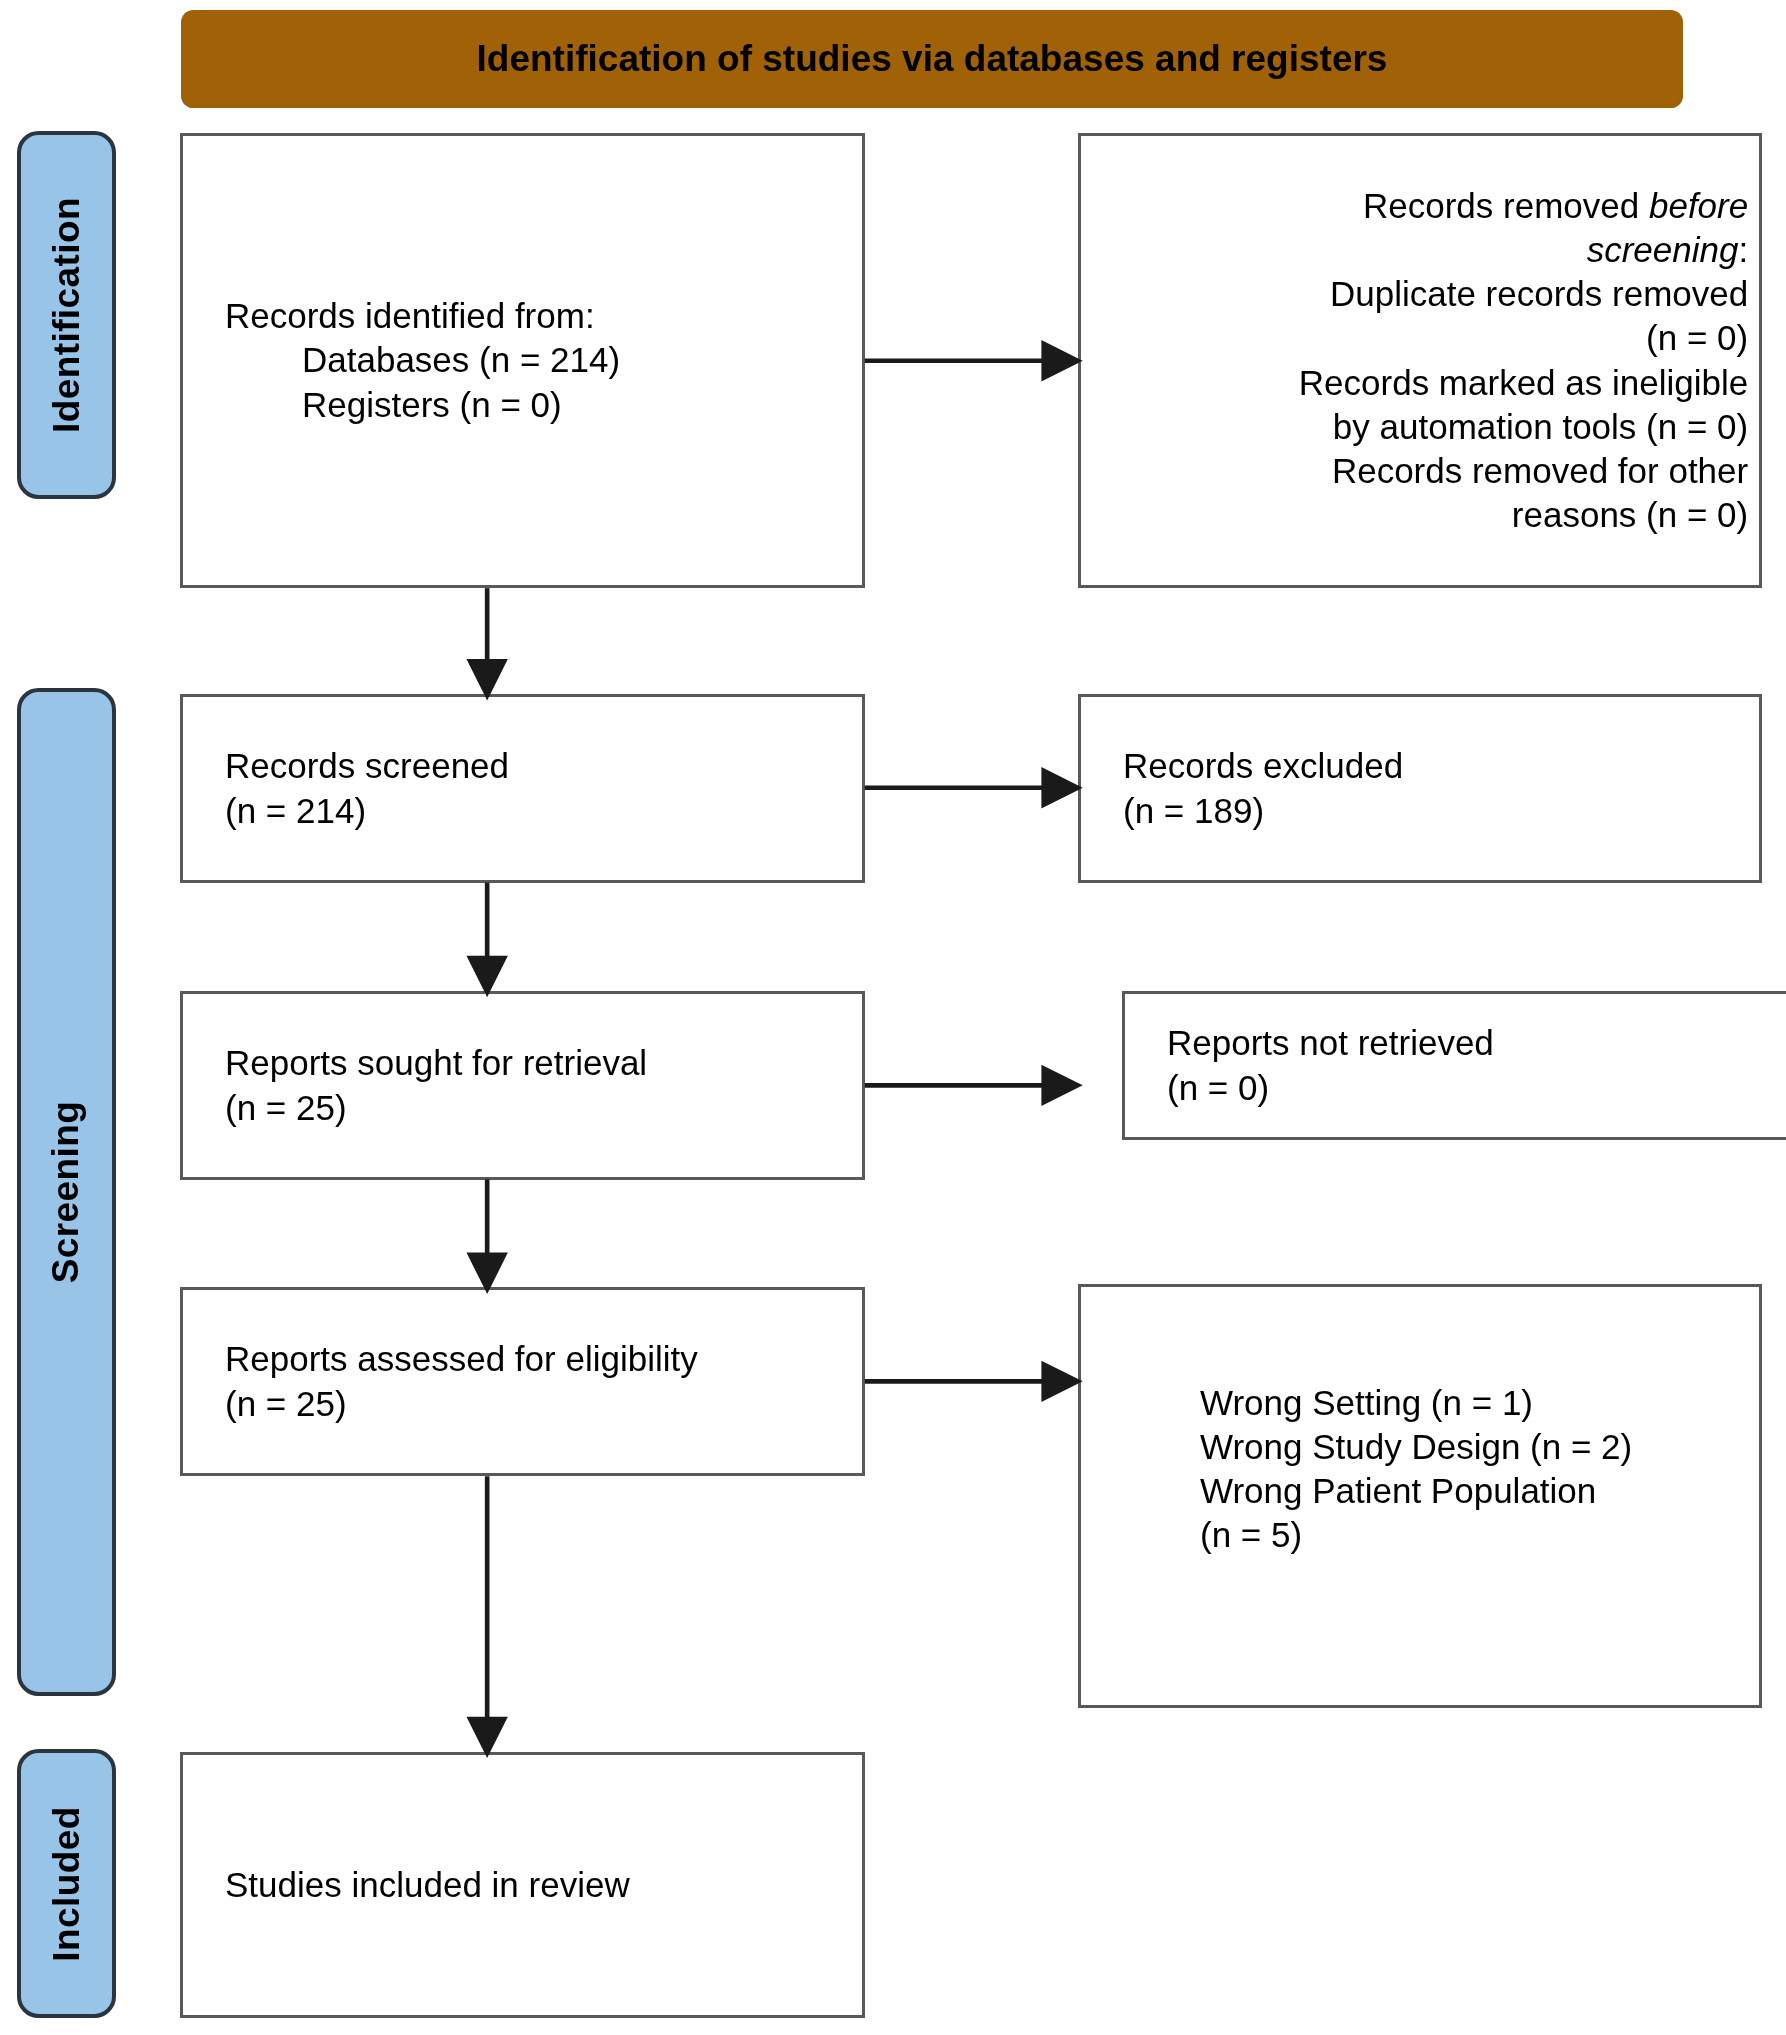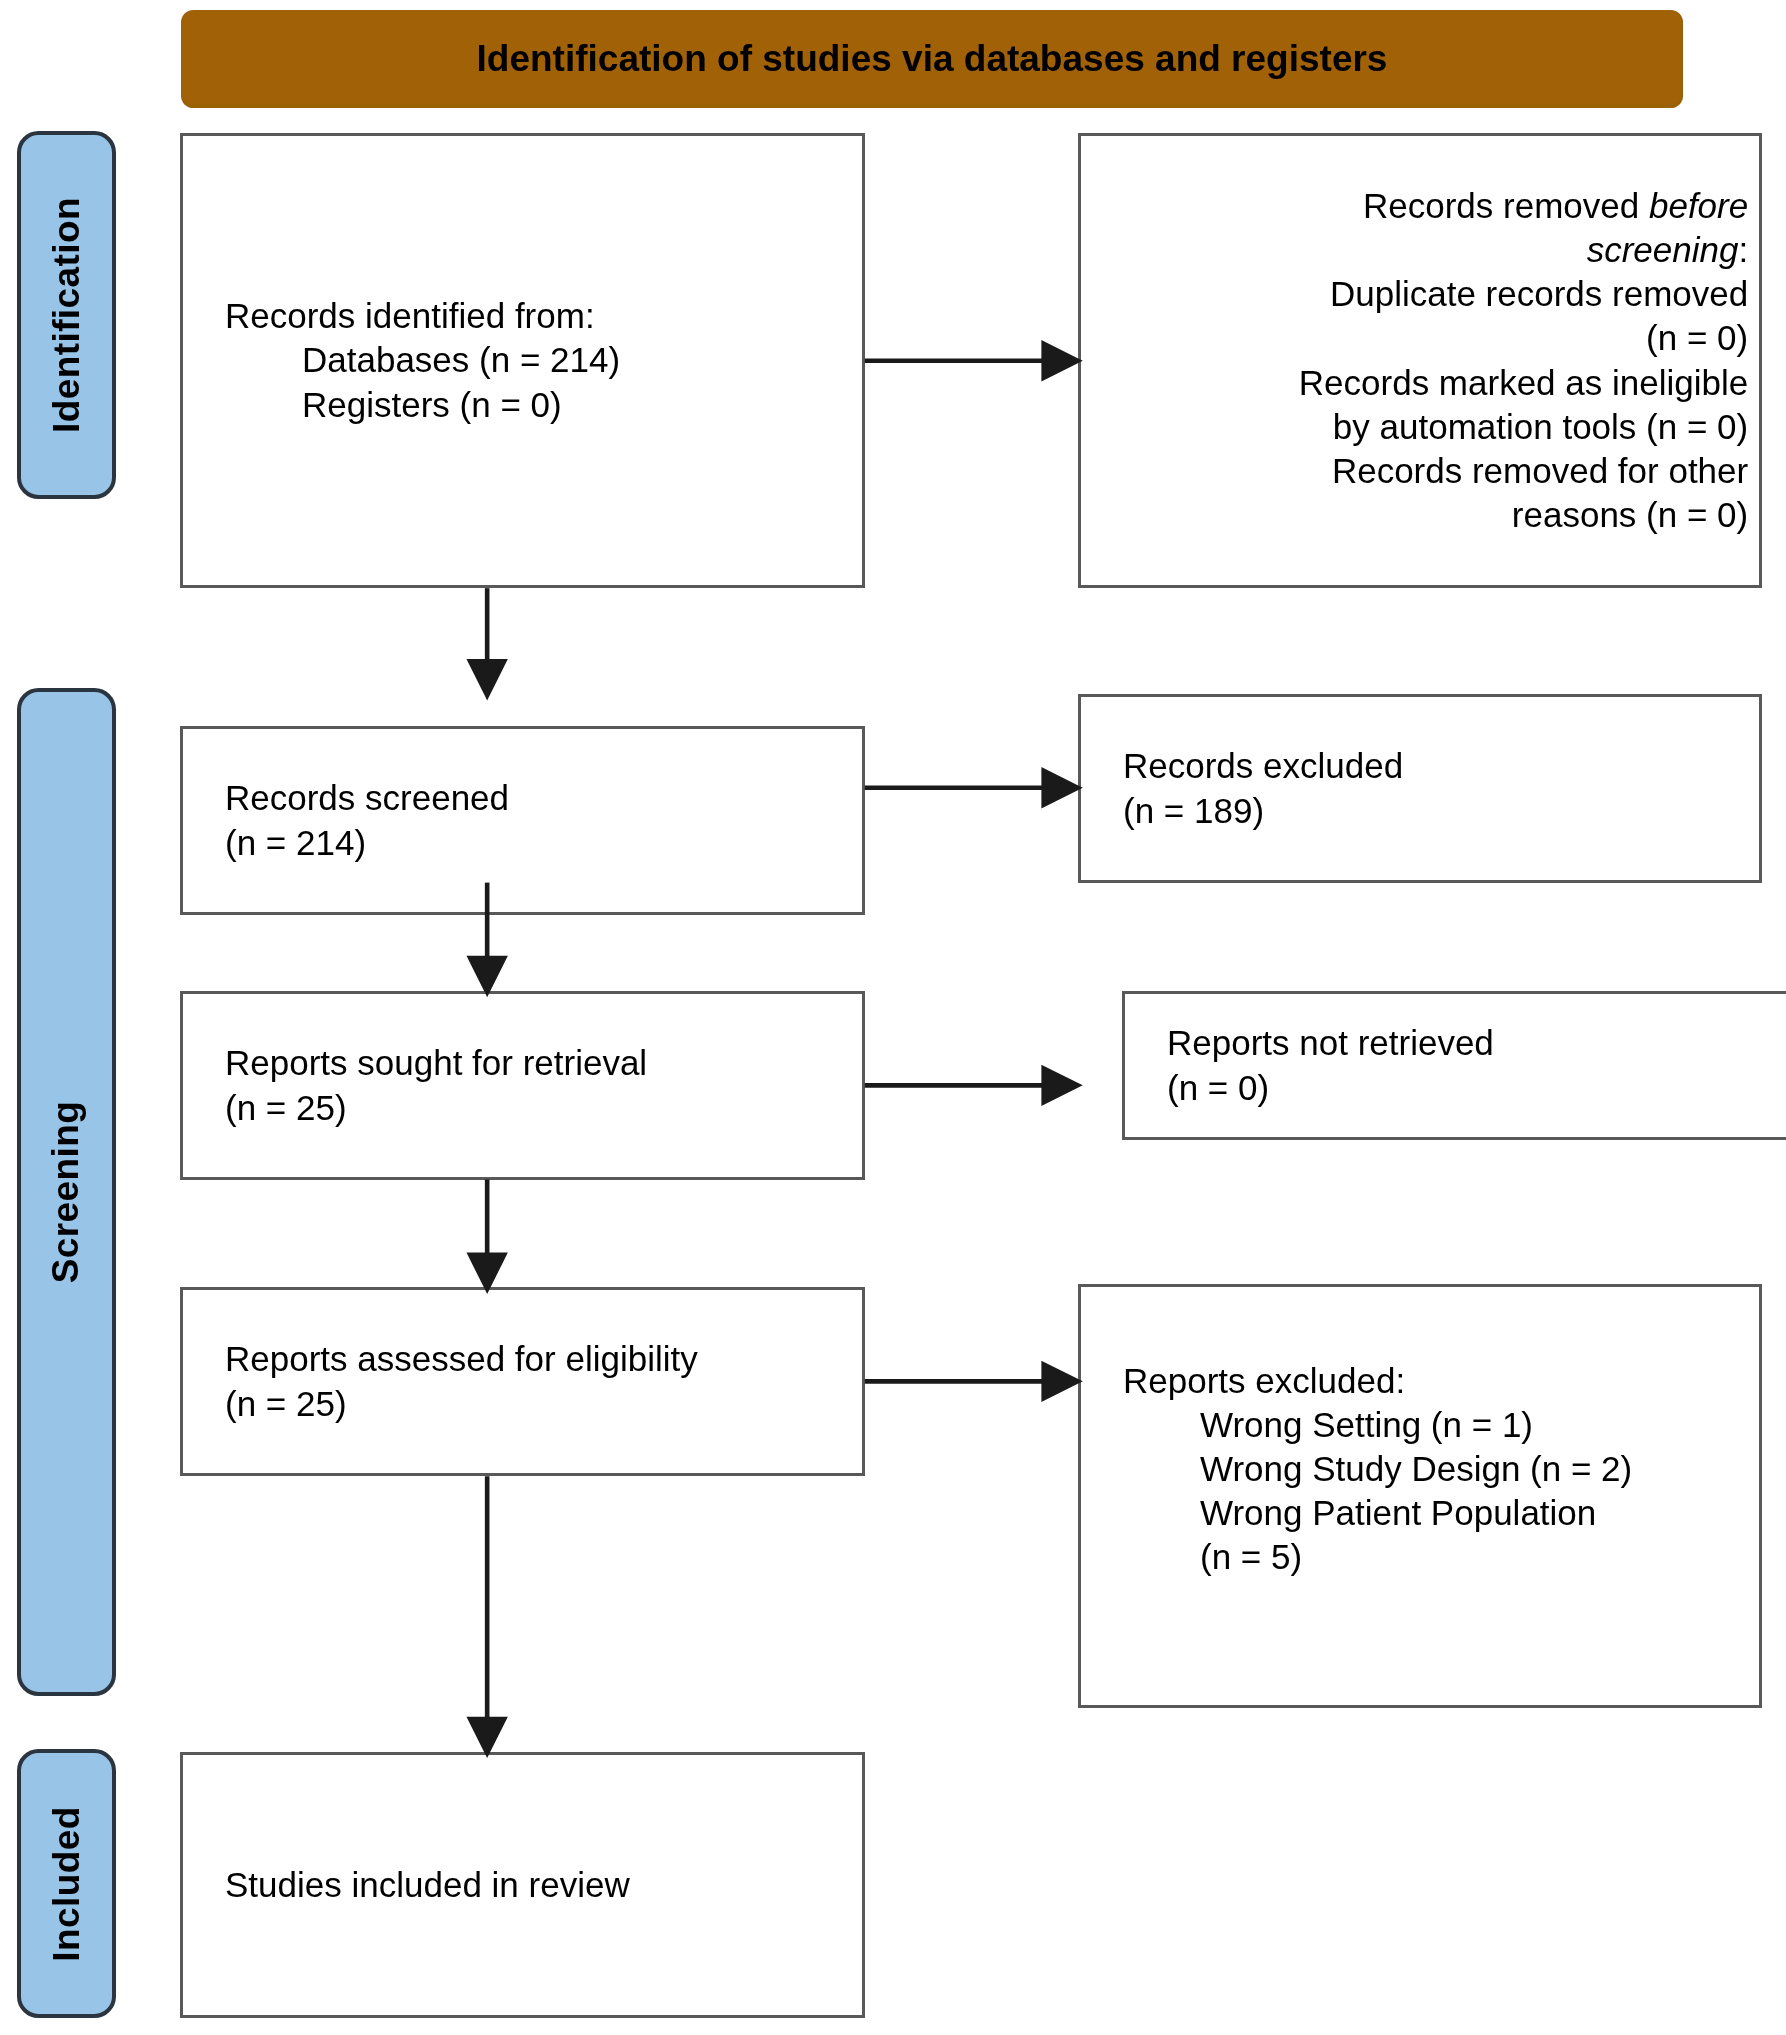--- a/index.html
+++ b/index.html
@@ -77,21 +77,21 @@
     <div class="hang">Registers (n = 0)</div>
   </div>
 
   <div class="fbox" style="left:1078px; top:133px; width:684px; height:455px;text-align:right;">
     <div><span>Records removed </span><span class="it">before</span><br><span class="it">screening</span><span>:</span></div>
     <div class="hang"><span>Duplicate records removed</span><br><span>(n = 0)</span></div>
     <div class="hang"><span>Records marked as ineligible</span><br><span>by automation tools (n = 0)</span></div>
     <div class="hang"><span>Records removed for other</span><br><span>reasons (n = 0)</span></div>
   </div>
 
-  <div class="fbox" style="left:180px; top:694px; width:685px; height:189px;margin-top:32px;">
+  <div class="fbox" style="left:180px; top:694px; width:685px; height:189px;">
     <div>Records screened</div>
     <div>(n = 214)</div>
   </div>
   <div class="fbox" style="left:1078px; top:694px; width:684px; height:189px;">
     <div>Records excluded</div>
     <div>(n = 189)</div>
   </div>
 
   <div class="fbox" style="left:180px; top:991px; width:685px; height:189px;">
     <div>Reports sought for retrieval</div>
@@ -100,21 +100,20 @@
   <div class="fbox" style="left:1078px; top:991px; width:684px; height:149px;margin-left:44px;">
     <div>Reports not retrieved</div>
     <div>(n = 0)</div>
   </div>
 
   <div class="fbox" style="left:180px; top:1287px; width:685px; height:189px;padding-left:42px;">
     <div>Reports assessed for eligibility</div>
     <div>(n = 25)</div>
   </div>
   <div class="fbox shiftup" style="left:1078px; top:1284px; width:684px; height:424px;">
-    <div>Reports excluded:</div>
     <div class="hang">Wrong Setting (n = 1)</div>
     <div class="hang">Wrong Study Design (n = 2)</div>
     <div class="hang"><span>Wrong Patient Population</span><br><span>(n = 5)</span></div>
   </div>
 
   <div class="fbox" style="left:180px; top:1752px; width:685px; height:266px;">
     <div>Studies included in review</div>
   </div>
 
   <svg class="arrows" viewBox="0 0 2317 2640">

